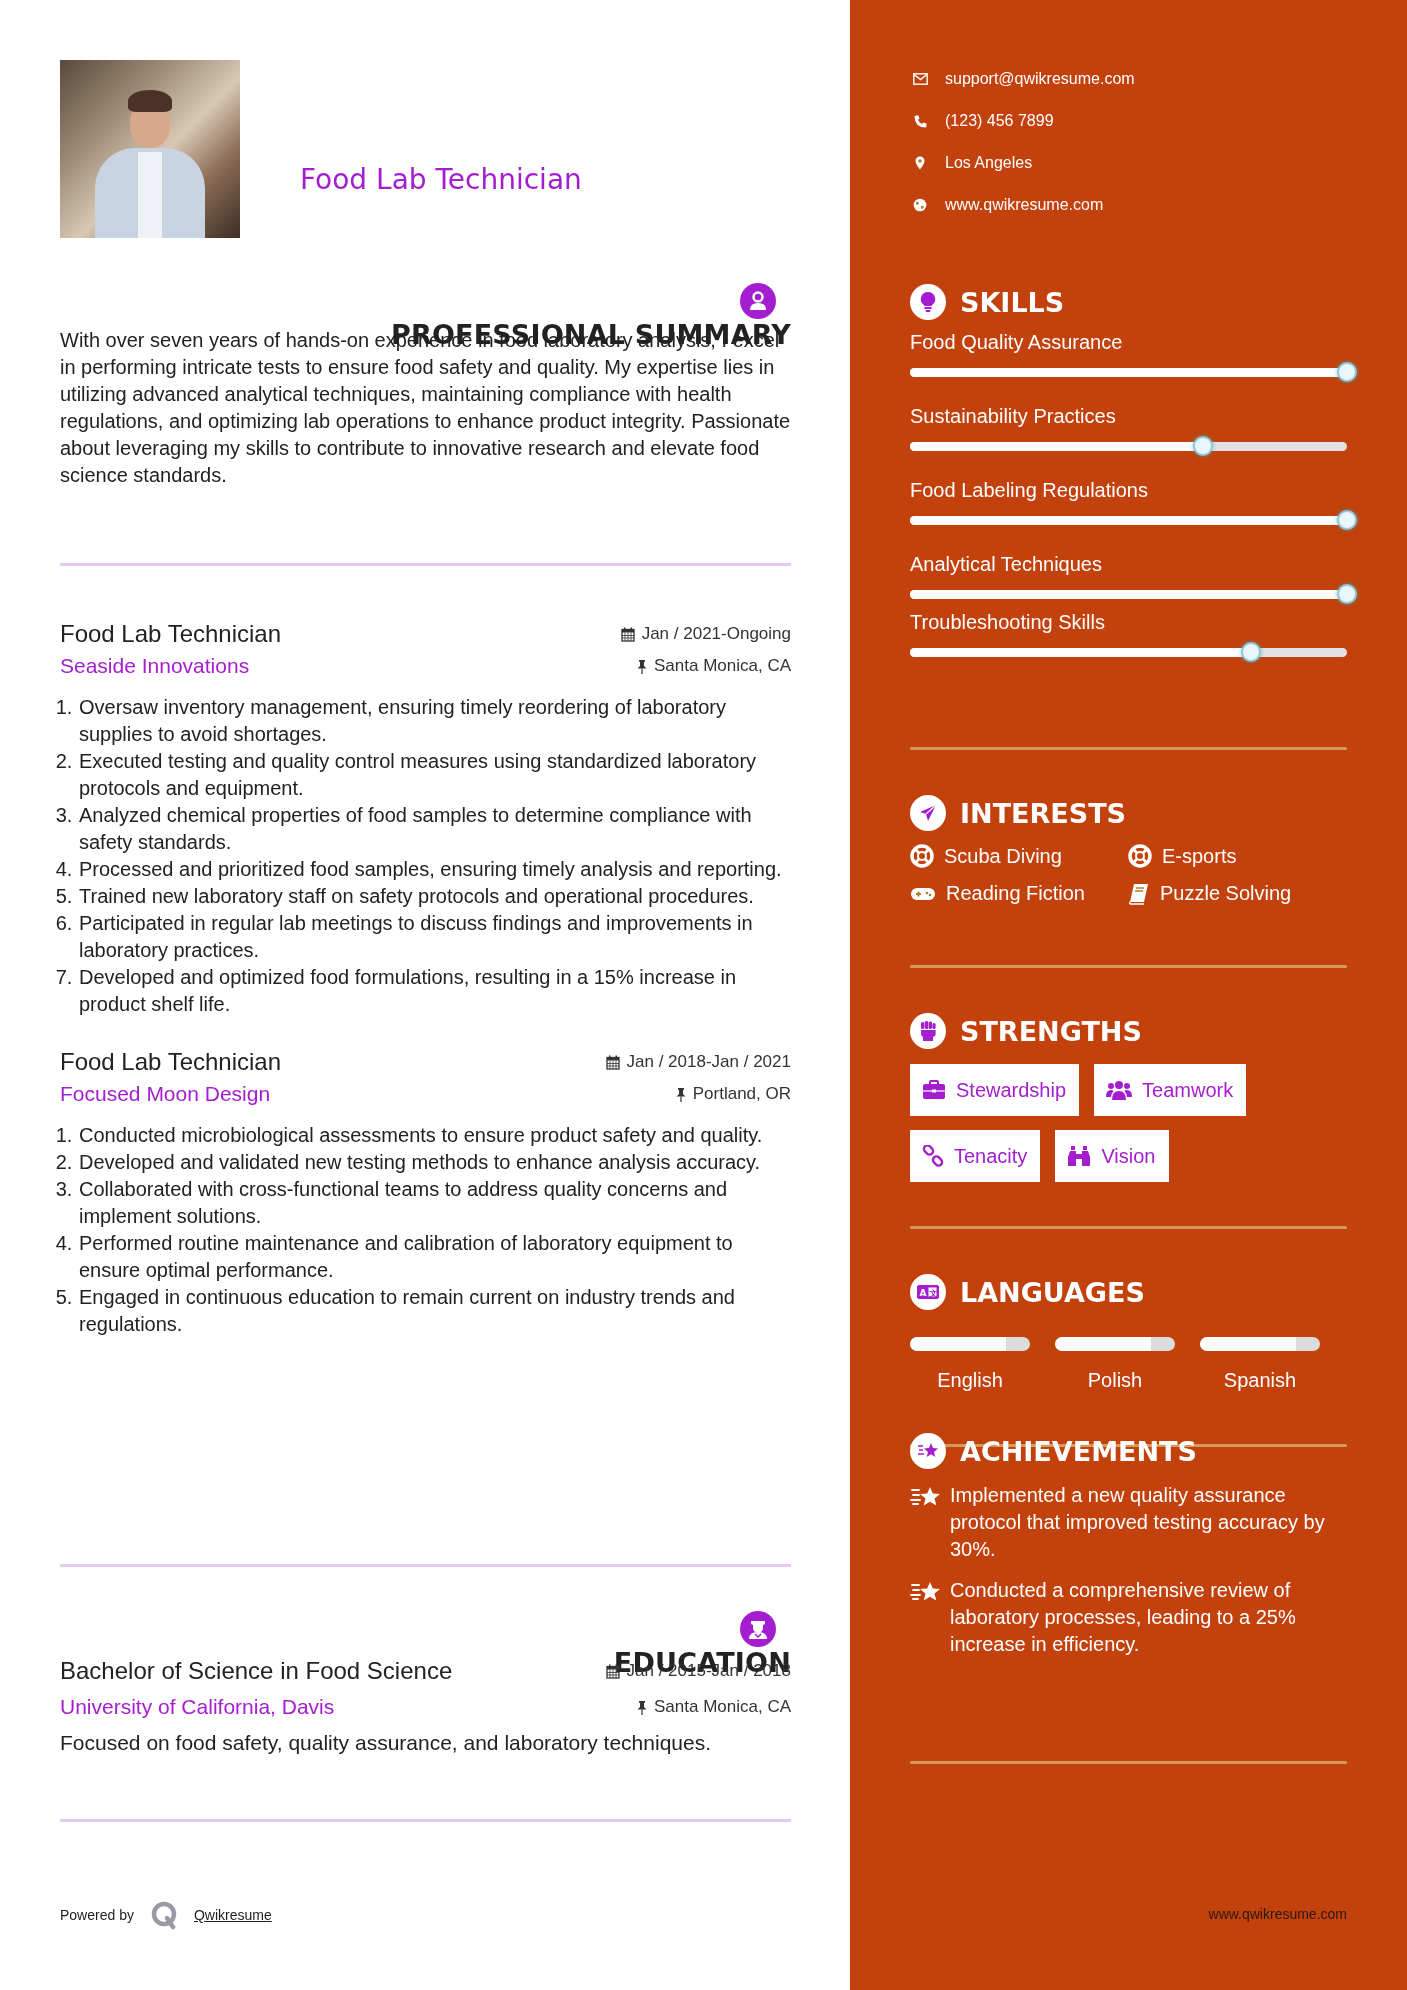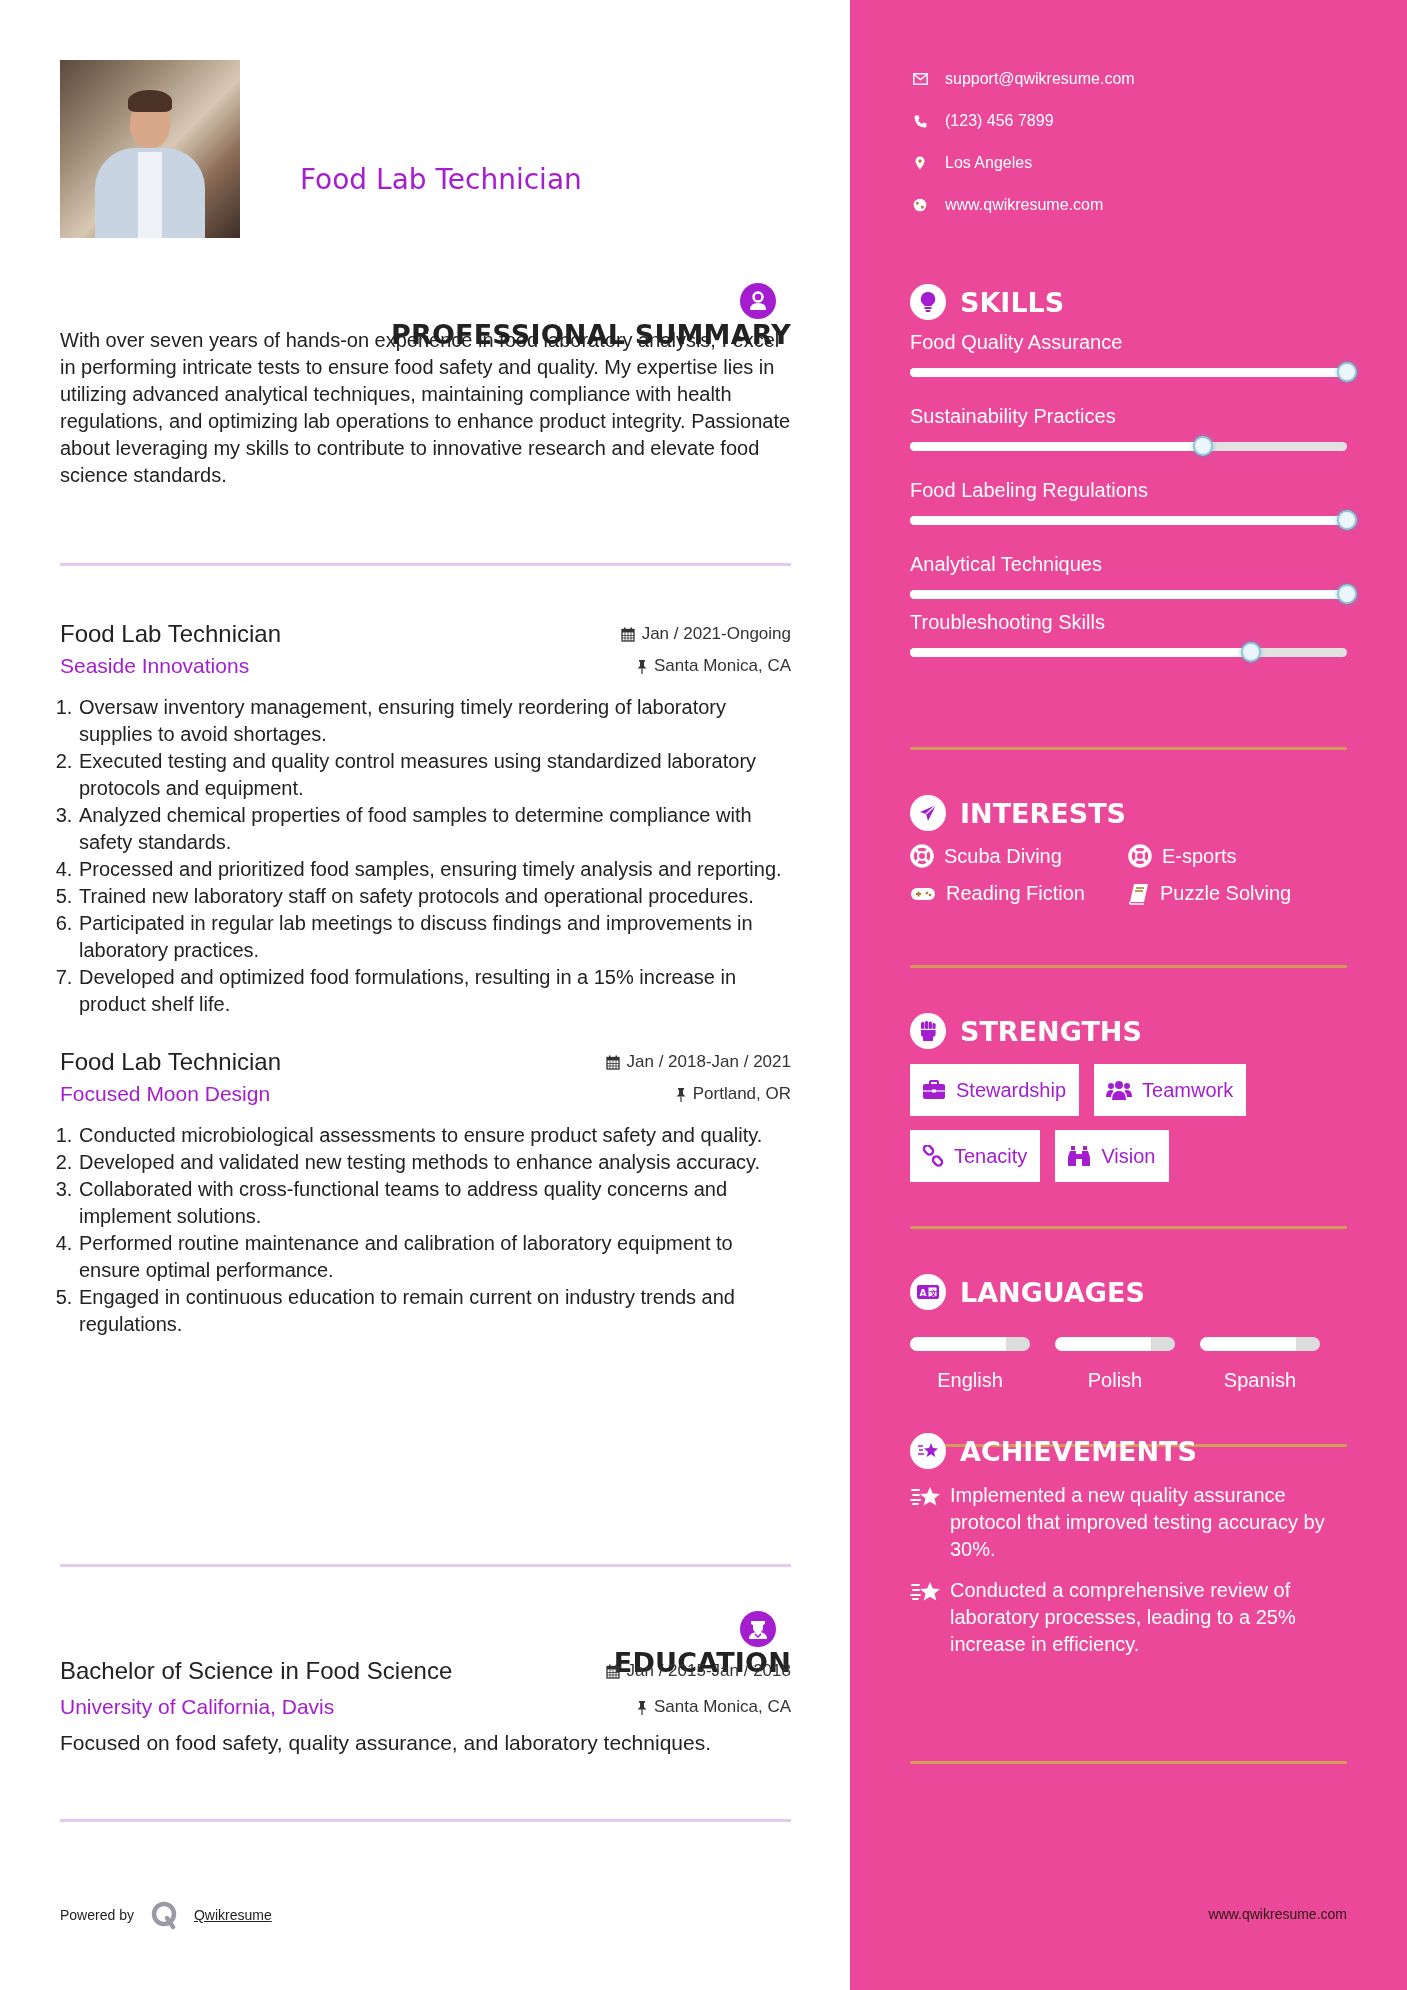--- a/index.html
+++ b/index.html
@@ -37,21 +37,21 @@
   .bullets { margin-top: 16px; padding-left: 18px; font-size: 20px; line-height: 27px; color: #222; }
   .bullets li { padding-left: 1px; }
 
   .edu-desc { font-size: 21px; color: #222; margin-top: 12px; }
 
   .footer-left { position: absolute; left: 60px; top: 1900px; display: flex; align-items: center; font-size: 14px; color: #222; }
   .q-logo { width: 30px; height: 30px; margin: 0 14px 0 16px; }
   .footer-link { text-decoration: underline; color: #222; font-size: 14px; }
 
   
-  .side { position: absolute; left: 850px; top: 0; width: 557px; height: 1990px; background: #ec4899; color: #fff; }
+  .side { position: absolute; left: 850px; top: 0; width: 557px; height: 1990px; background: #c2410c; color: #fff; }
   .contact { position: absolute; left: 60px; top: 58px; }
   .contact-item { display: flex; align-items: center; height: 42px; font-size: 16px; color: #fff; }
   .contact-item .cicon { width: 20px; display: flex; justify-content: center; margin-right: 15px; }
 
   .sside { position: absolute; left: 60px; width: 437px; }
   .sside-head { display: flex; align-items: center; height: 38px; }
   .sside-icon { width: 36px; height: 36px; border-radius: 50%; background: #fff; display: flex; align-items: center; justify-content: center; margin-right: 14px; }
   .sside-title { font-size: 27px; font-weight: 700; color: #fff; font-family: "DejaVu Sans", sans-serif; }
   .sdivider { position: absolute; left: 60px; width: 437px; height: 3px; background: #d49a5a; border-radius: 2px; }
 

